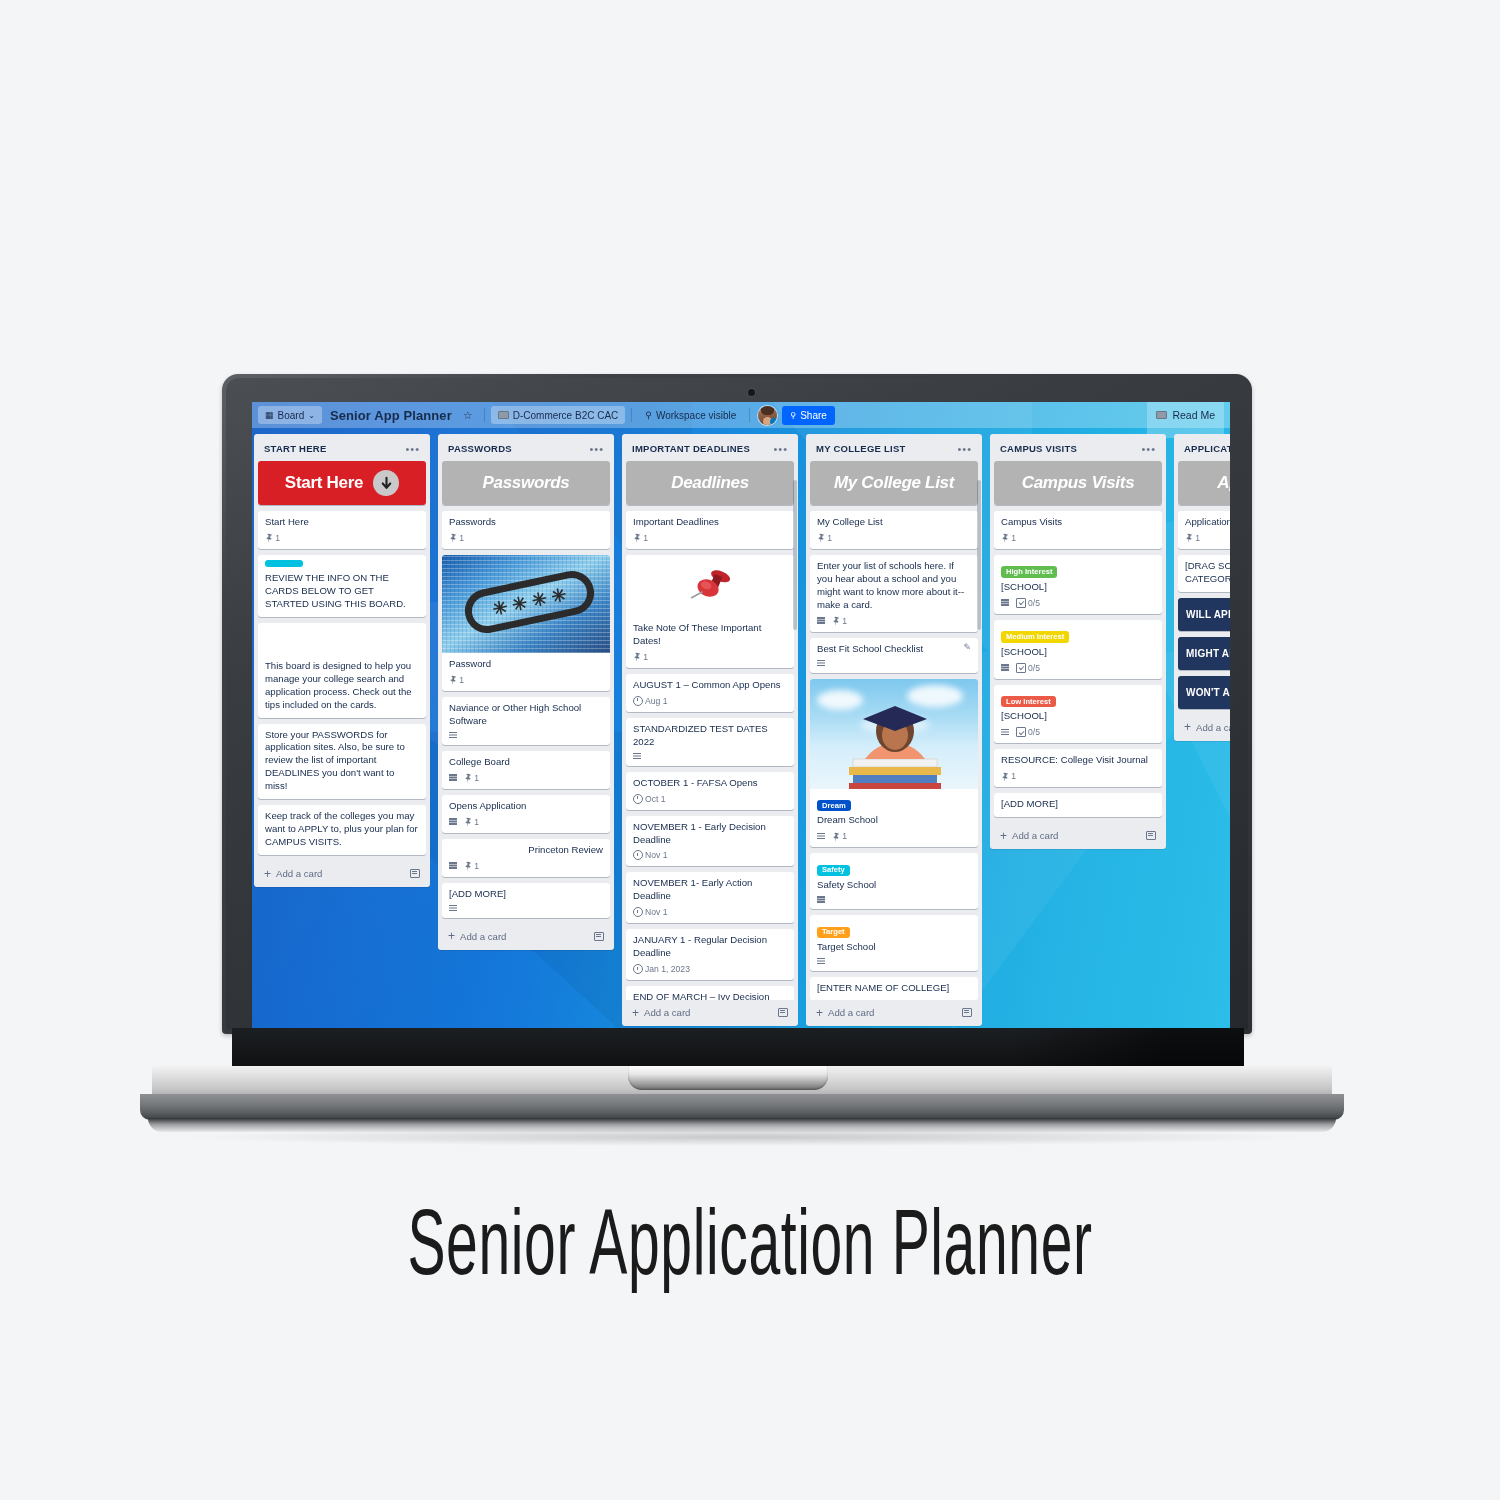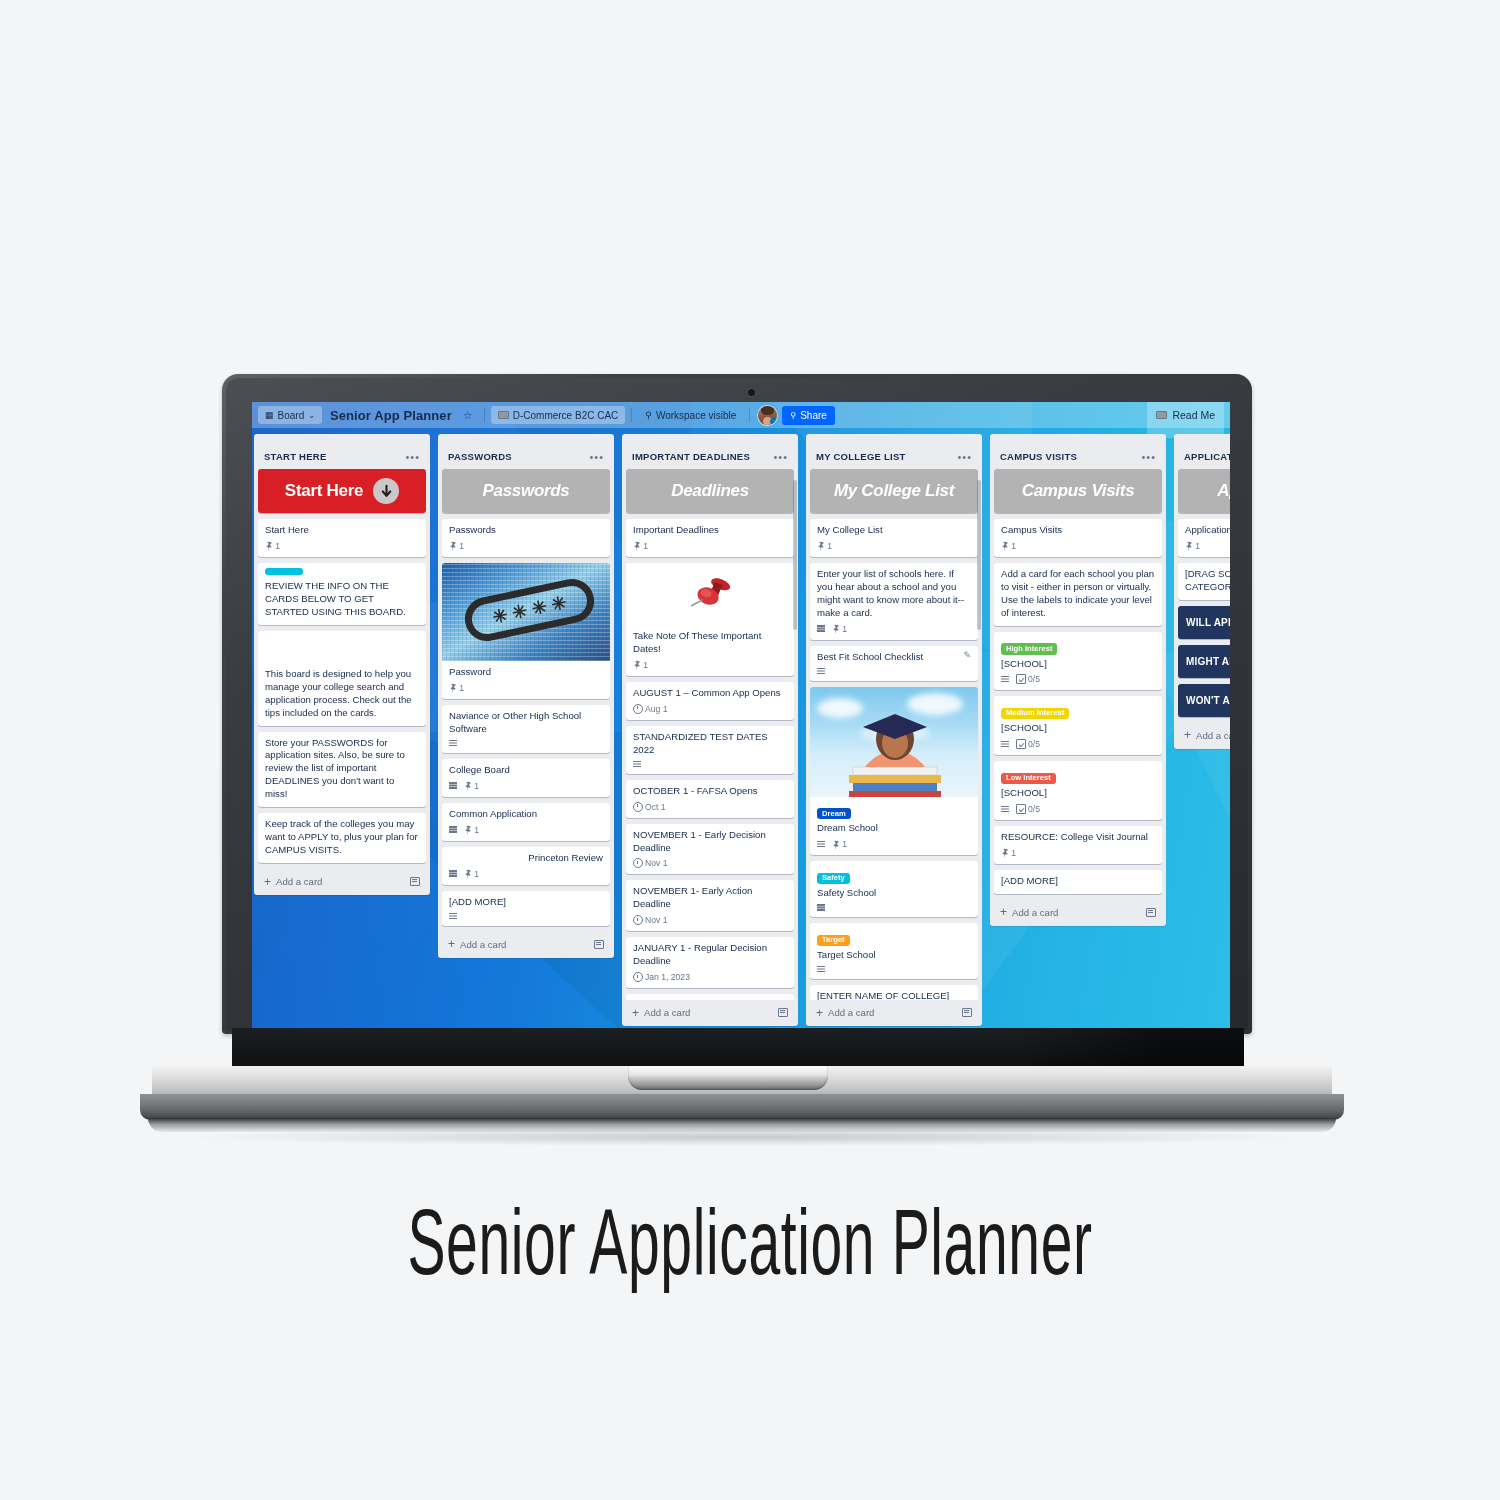--- a/index.html
+++ b/index.html
@@ -133,21 +133,21 @@
 
   
   .lists{
     position:absolute;left:0;top:26px;height:600px;width:978px;
     display:flex;align-items:flex-start;gap:8px;padding:6px 0 0 2px;
     box-sizing:border-box;
   }
   .list{
     width:176px;flex:none;
     background:#ebecf0;border-radius:3px;
-    padding:12px 4px 0 4px;box-sizing:border-box;
+    padding:4px 4px 0 4px;box-sizing:border-box;
     max-height:592px;display:flex;flex-direction:column;
     box-shadow:0 1px 0 rgba(9,30,66,.12);
   }
   .list-head{
     display:flex;align-items:center;justify-content:space-between;
     padding:5px 6px 7px 6px;
   }
   .list-title{
     font-size:9.5px;font-weight:bold;color:#172b4d;letter-spacing:.25px;
     white-space:nowrap;overflow:hidden;text-overflow:ellipsis;
@@ -457,21 +457,21 @@
                     <div class="bdg">
                       <span class="ic-clip">🖈</span>
                       <span>1</span>
                     </div>
                   </div>
                 </div>
               </div>
               <div class="card">
                 <div class="card-body">
                   <div style="display: flex; justify-content: space-between; align-items: flex-start;">
-                    <div class="card-text">Common Application</div>
+                    <div class="card-text">Opens Application</div>
                   </div>
                   <div class="badges">
                     <div class="bdg">
                       <span class="ic-desc"></span>
                     </div>
                     <div class="bdg">
                       <span class="ic-clip">🖈</span>
                       <span>1</span>
                     </div>
                   </div>
@@ -802,27 +802,20 @@
                   <div class="badges">
                     <div class="bdg">
                       <span class="ic-clip">🖈</span>
                       <span>1</span>
                     </div>
                   </div>
                 </div>
               </div>
               <div class="card">
                 <div class="card-body">
-                  <div style="display: flex; justify-content: space-between; align-items: flex-start;">
-                    <div class="card-text">Add a card for each school you plan to visit - either in person or virtually. Use the labels to indicate your level of interest.</div>
-                  </div>
-                </div>
-              </div>
-              <div class="card">
-                <div class="card-body">
                   <div><span class="chip" style="background: rgb(97, 189, 79);">High Interest</span></div>
                   <div style="display: flex; justify-content: space-between; align-items: flex-start;">
                     <div class="card-text">[SCHOOL]</div>
                   </div>
                   <div class="badges">
                     <div class="bdg">
                       <span class="ic-desc"></span>
                     </div>
                     <div class="bdg">
                       <span class="ic-check"></span>

